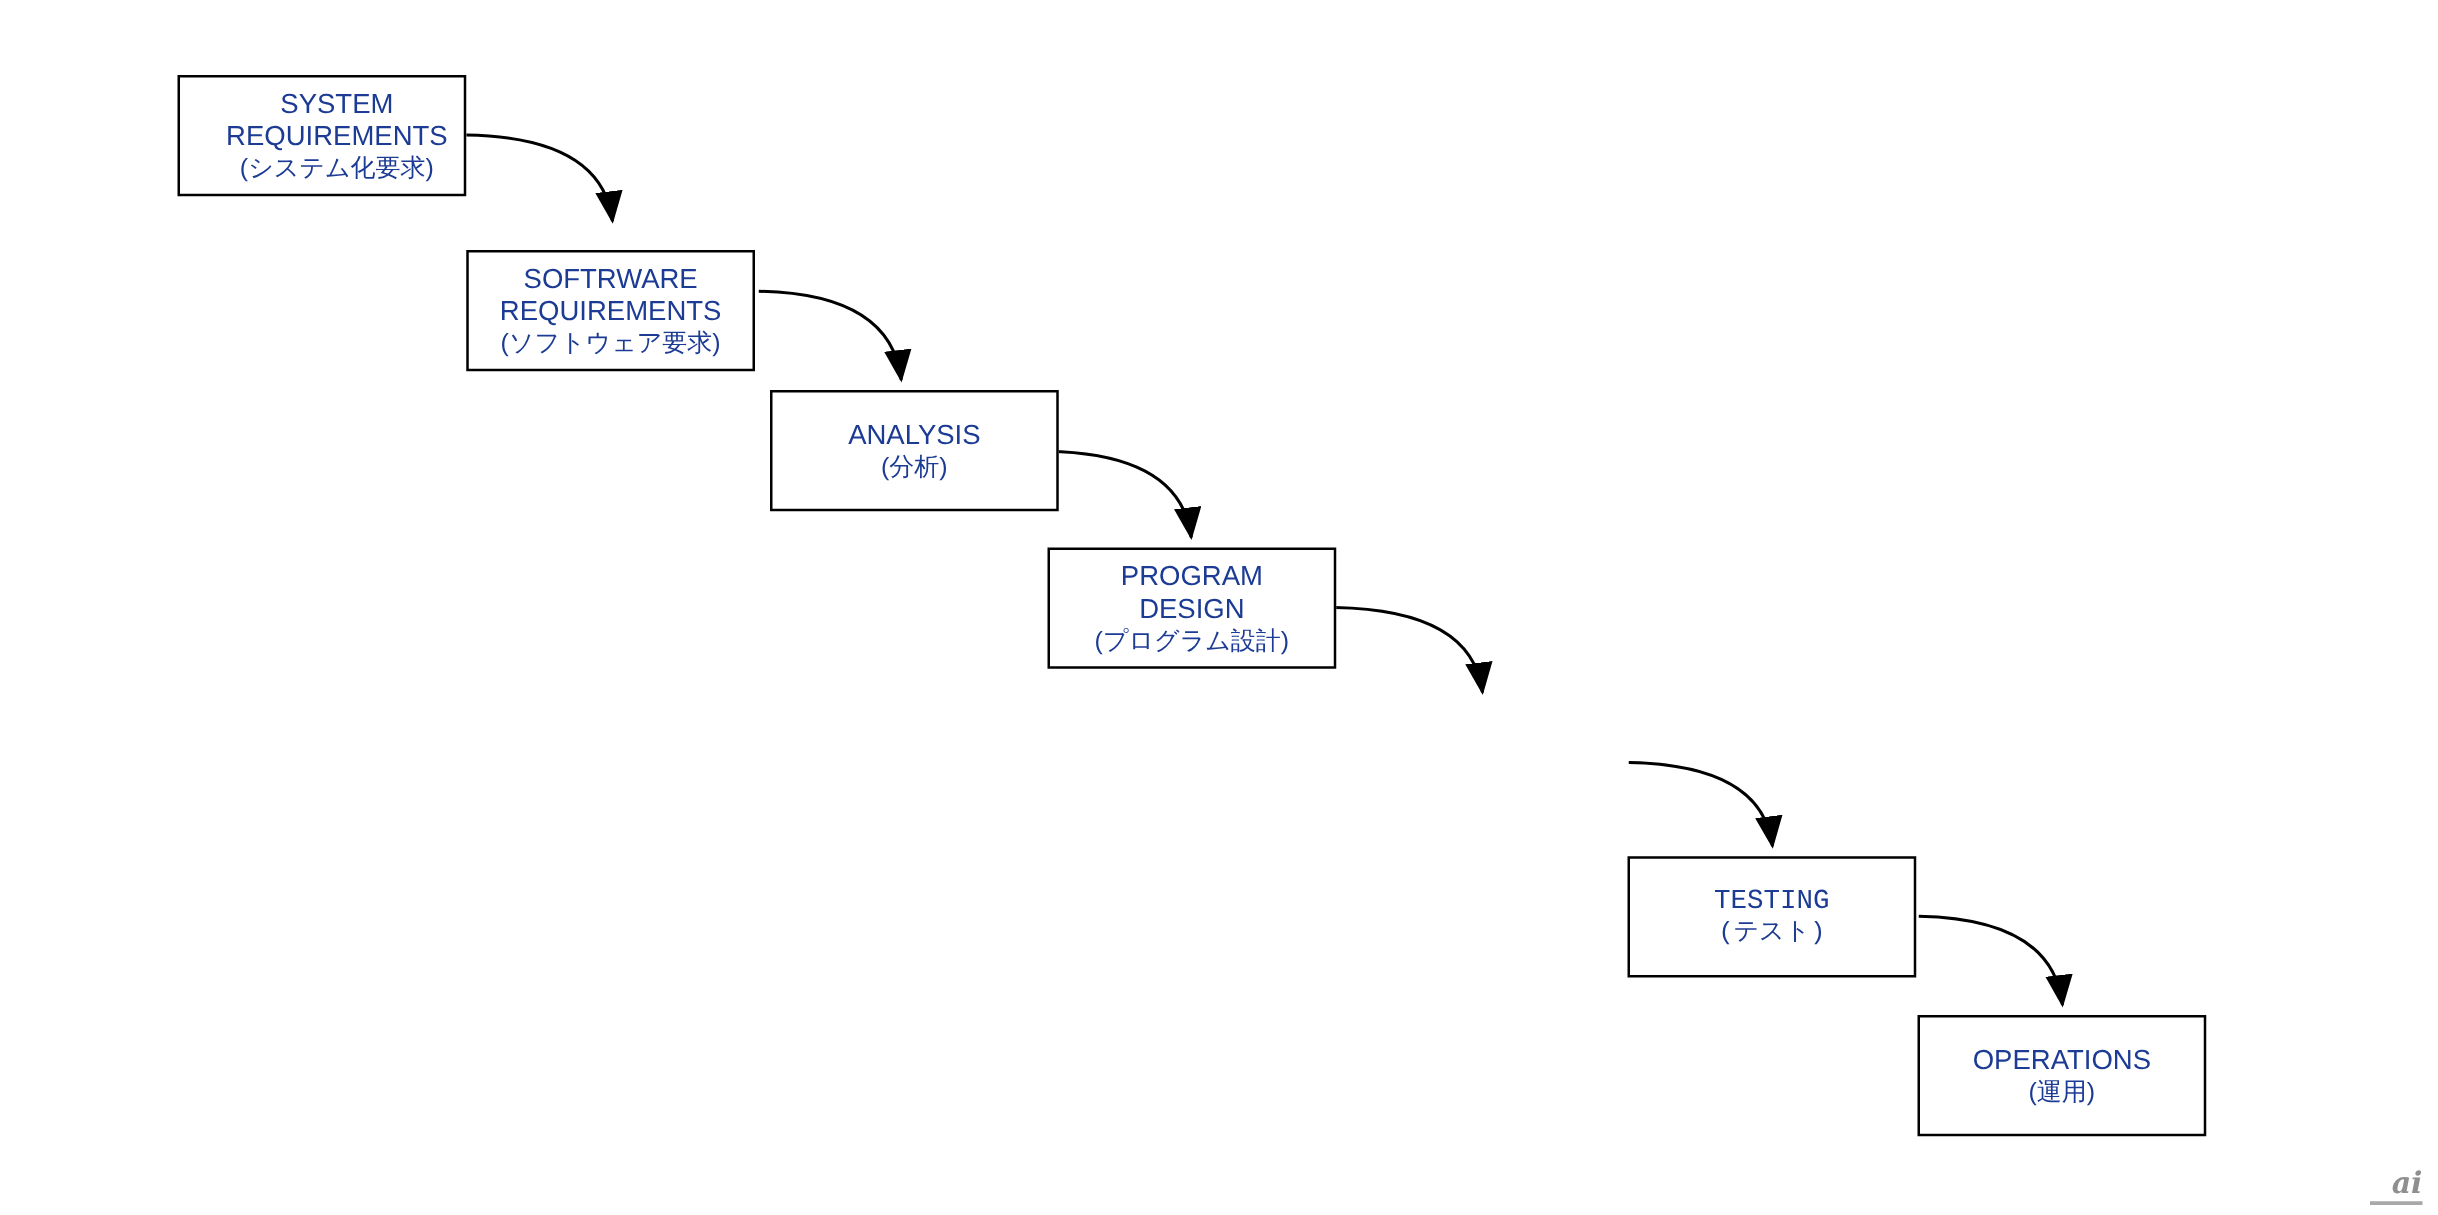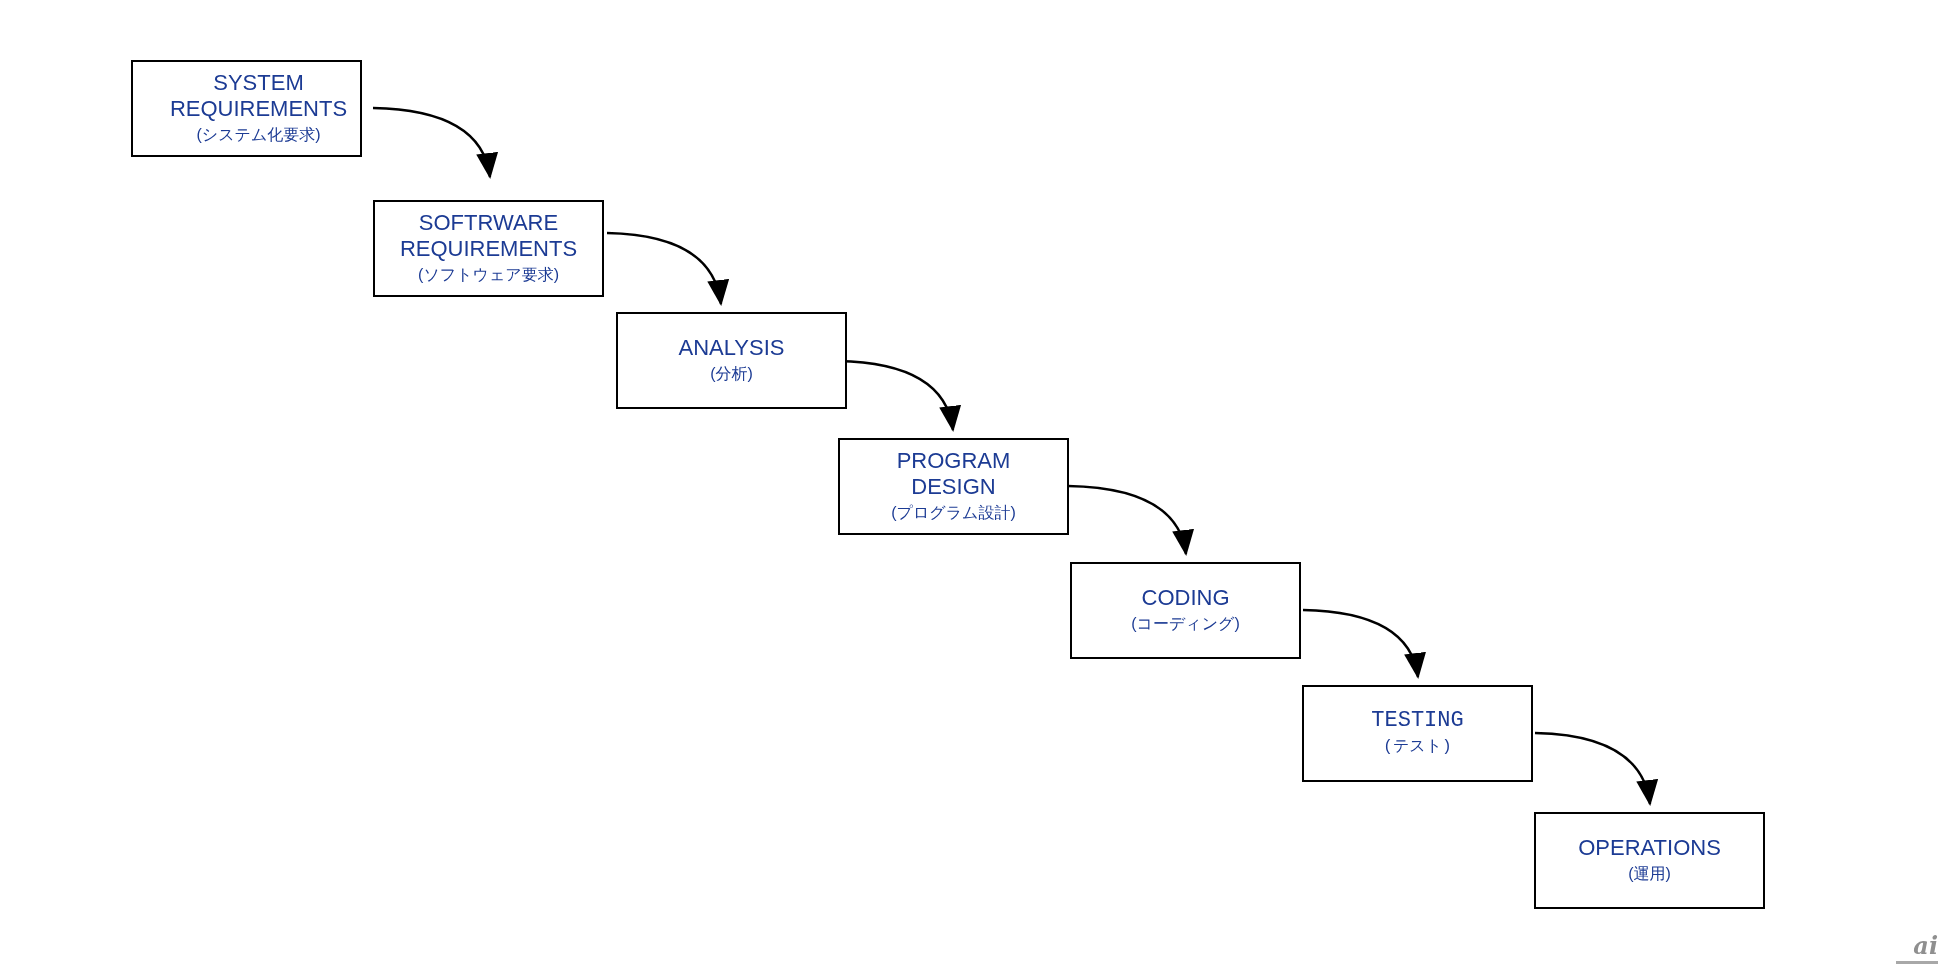--- a/index.html
+++ b/index.html
@@ -42,21 +42,21 @@
     text-align: center;
     color: #1c3b94;
   }
   .stage-label-en {
     white-space: pre-line;
     font-size: 22px;
     line-height: 26px;
     letter-spacing: 0px;
   }
   .stage-label-ja {
-    font-size: 16px;
+    font-size: 20px;
     line-height: 26px;
   }
   .watermark {
     position: absolute;
     right: 12px;
     bottom: 8px;
     text-align: right;
     color: #8f8f8f;
   }
   .watermark-text {
@@ -70,21 +70,21 @@
   }
   .watermark-bar {
     display: block;
     width: 42px;
     height: 3px;
     background: #a8a8a8;
     margin-top: 2px;
     margin-left: auto;
   }
   
-  .pos-0 { left: 131px;  top: 60px; padding-left: 24px;  }
+  .pos-0 { left: 142px;  top: 60px; padding-left: 24px;  }
   .pos-1 { left: 373px;  top: 185px; margin-top: 15px; }
   .pos-2 { left: 616px;  top: 312px; }
   .pos-3 { left: 838px;  top: 438px; }
   .pos-4 { left: 1070px; top: 562px; }
   .pos-5 { left: 1302px; top: 685px; font-family: Liberation Mono, monospace; }
   .pos-6 { left: 1534px; top: 812px; }
 </style>
 </head>
 <body>
 
@@ -120,24 +120,20 @@
     <span class="stage-label-en">ANALYSIS</span>
     <span class="stage-label-ja">(分析)</span>
   </div>
 
   <div class="stage-box pos-3">
     <span class="stage-label-en">PROGRAM
 DESIGN</span>
     <span class="stage-label-ja">(プログラム設計)</span>
   </div>
 
-  <div class="stage-box pos-4">
-    <span class="stage-label-en">CODING</span>
-    <span class="stage-label-ja">(コーディング)</span>
-  </div>
 
   <div class="stage-box pos-5">
     <span class="stage-label-en">TESTING</span>
     <span class="stage-label-ja">(テスト)</span>
   </div>
 
   <div class="stage-box pos-6">
     <span class="stage-label-en">OPERATIONS</span>
     <span class="stage-label-ja">(運用)</span>
   </div>

